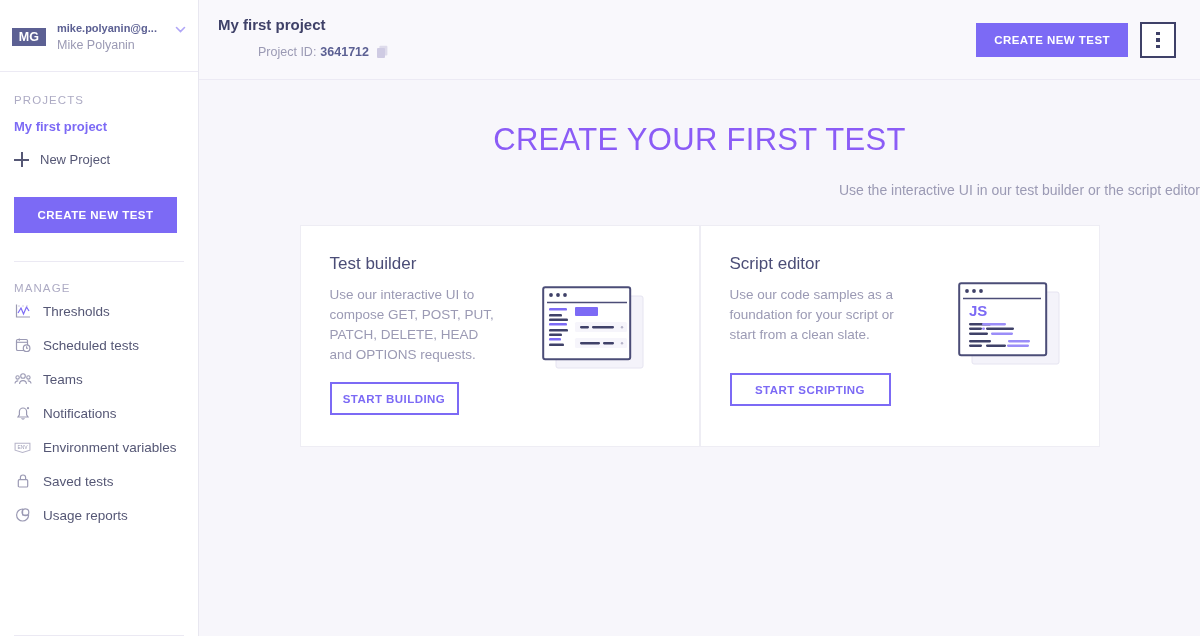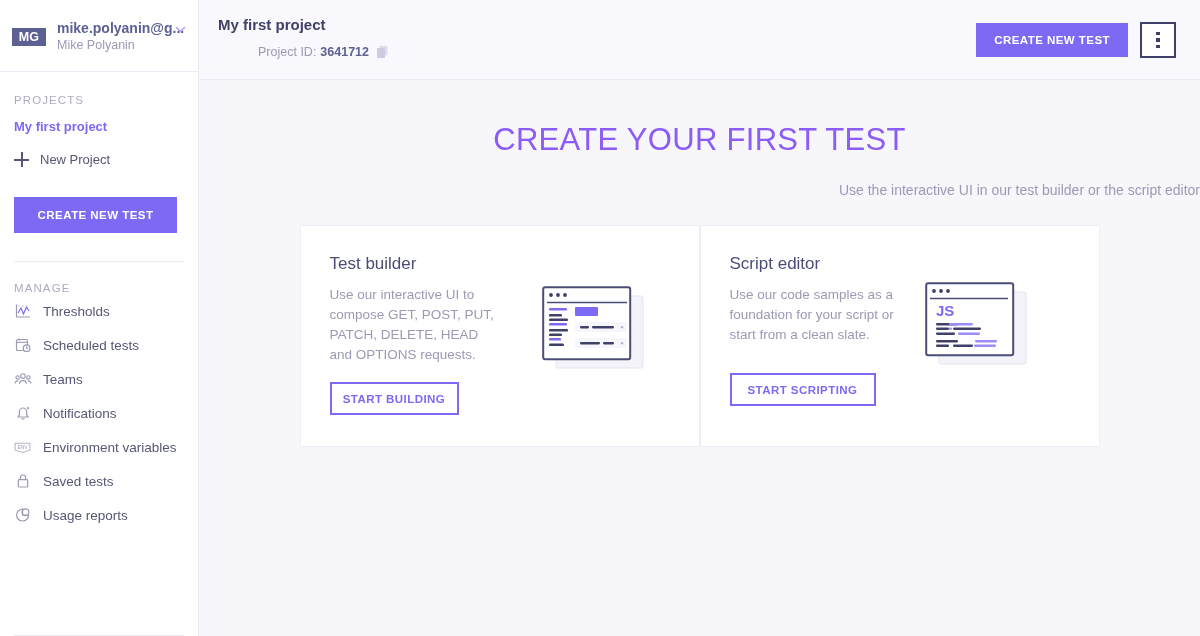--- a/index.html
+++ b/index.html
@@ -30,21 +30,21 @@
     width: 34px; height: 18px;
     background: #5c6093;
     color: #ffffff;
     font-size: 12.5px; font-weight: bold;
     letter-spacing: .3px;
     display: flex; align-items: center; justify-content: center;
     flex: 0 0 34px;
   }
   .account-text { margin-left: 11px; overflow: hidden; }
   .account-email {
-    font-size: 14px; color: #5c6093; font-weight: bold;
+    font-size: 11px; color: #5c6093; font-weight: bold;
     white-space: nowrap; line-height: 16px;
   }
   .account-name {
     font-size: 12.5px; color: #9b9ab4; line-height: 17px;
     white-space: nowrap; margin-top: 1px;
   }
   .account-chevron {
     position: absolute; right: 12px; top: 21px;
     width: 11px; height: 11px;
   }
@@ -170,24 +170,24 @@
   }
   .card-btn {
     position: absolute; left: 29px;
     height: 33px; padding: 0 0;
     background: #fff; border: 2px solid #7c6af5;
     color: #7c6af5; cursor: pointer;
     font-family: inherit;
     font-size: 11.5px; font-weight: bold; letter-spacing: .45px;
   }
   #btn-build { top: 156px; width: 129px; }
-  #btn-script { top: 147px; width: 146px; }
+  #btn-script { top: 147px; width: 161px; }
   .card-illo { position: absolute; }
   #illo-builder { right: 53px; top: 60px; }
-  #illo-script  { right: 70px; top: 56px; }
+  #illo-script  { right: 37px; top: 56px; }
 </style>
 </head>
 <body>
 
 <div id="app">
 
   <div id="sidebar">
 
     <div class="account">
       <div class="avatar">MG</div>

